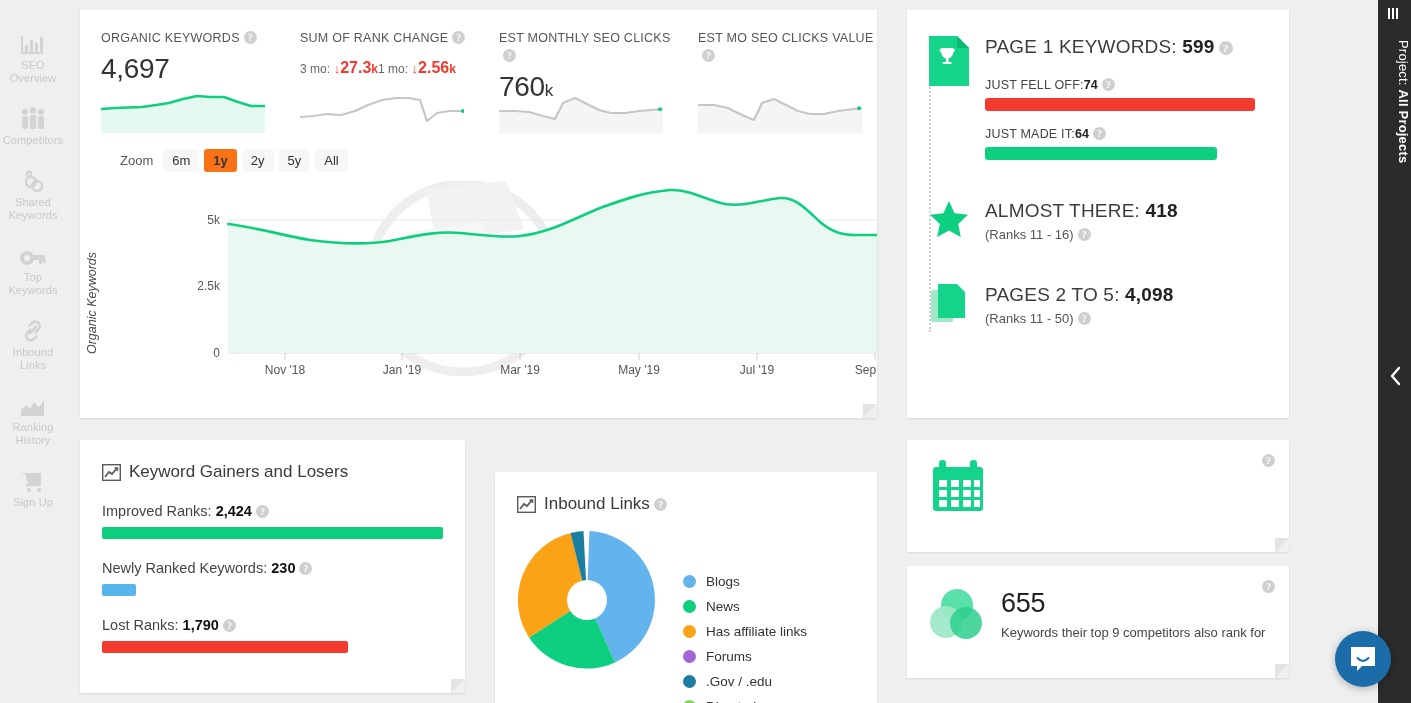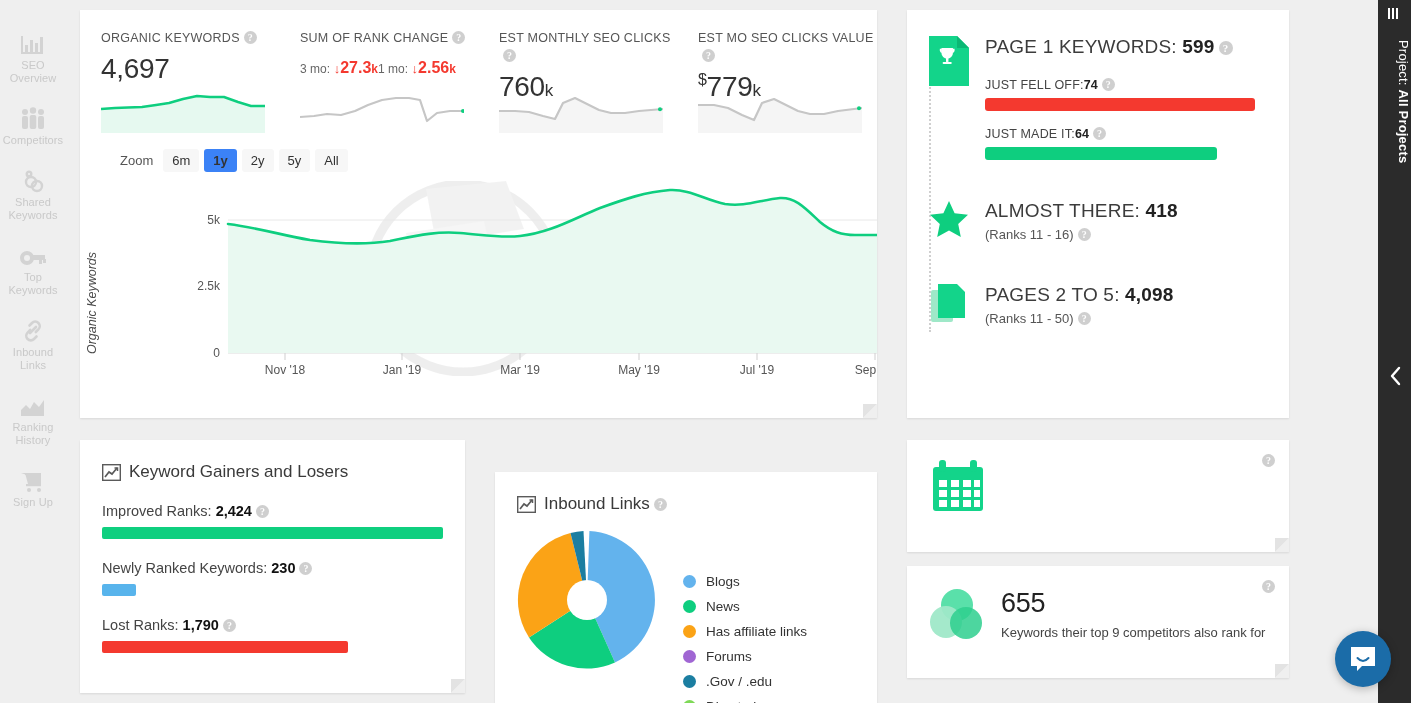--- a/index.html
+++ b/index.html
@@ -101,21 +101,21 @@
   .qm.big { width: 14px; height: 14px; line-height: 14px; font-size: 11px; }
 
   
   .zoomrow { position: absolute; left: 40px; top: 139px; display: flex; align-items: center; }
   .zoomrow .zlabel { font-size: 13px; color: #555; margin-right: 10px; }
   .zbtn {
     font-size: 13px; color: #333; background: #f7f7f7; border: none;
     padding: 4px 9px; margin-right: 5px; border-radius: 3px; cursor: pointer;
     font-family: "Liberation Sans", sans-serif;
   }
-  .zbtn.active { background: #3b82f6; font-weight: bold; }
+  .zbtn.active { background: #f97316; font-weight: bold; }
 
   
   .mainchart { position: absolute; left: 0; top: 168px; width: 797px; height: 230px; }
   .ylabel {
     position: absolute; left: 12px; top: 118px; transform: rotate(-90deg) translateX(-50%);
     transform-origin: left center;
     font-size: 12.5px; font-style: italic; color: #4a4a4a; white-space: nowrap;
   }
   .watermark {
     position: absolute; left: 286px; top: 3px; width: 195px; height: 195px;
@@ -325,21 +325,20 @@
           <div class="kpi-value"><span>760</span><span class="sm">k</span></div>
           <svg class="spark" viewBox="0 0 164 42" preserveAspectRatio="none">
             <path d="M0,20 L16,20 L30,21 L44,25 L56,28 L64,12 L76,7 L88,13 L100,19 L112,22 L126,22 L140,20 L164,18 L164,42 L0,42 Z" fill="#f5f5f5"></path>
             <path d="M0,20 L16,20 L30,21 L44,25 L56,28 L64,12 L76,7 L88,13 L100,19 L112,22 L126,22 L140,20 L164,18" fill="none" stroke="#c6c6c6" stroke-width="2.2" stroke-linejoin="round"></path>
             <circle cx="161" cy="18.3" r="2" fill="#0ece7f"></circle>
           </svg>
         </div>
 
         <div class="kpi">
           <span class="kpi-title">EST MO SEO CLICKS VALUE</span><span class="qm">?</span>
-          <div class="kpi-value"><span class="dollar">$</span><span>779</span><span class="sm">k</span></div>
           <svg class="spark" viewBox="0 0 164 42" preserveAspectRatio="none">
             <path d="M0,14 L16,14 L30,17 L44,24 L56,29 L64,12 L76,8 L88,14 L100,20 L112,23 L126,23 L140,20 L164,17 L164,42 L0,42 Z" fill="#f5f5f5"></path>
             <path d="M0,14 L16,14 L30,17 L44,24 L56,29 L64,12 L76,8 L88,14 L100,20 L112,23 L126,23 L140,20 L164,17" fill="none" stroke="#c6c6c6" stroke-width="2.2" stroke-linejoin="round"></path>
             <circle cx="161" cy="17.3" r="2" fill="#0ece7f"></circle>
           </svg>
         </div>
       </div>
 
       <div class="zoomrow">
         <span class="zlabel">Zoom</span>

